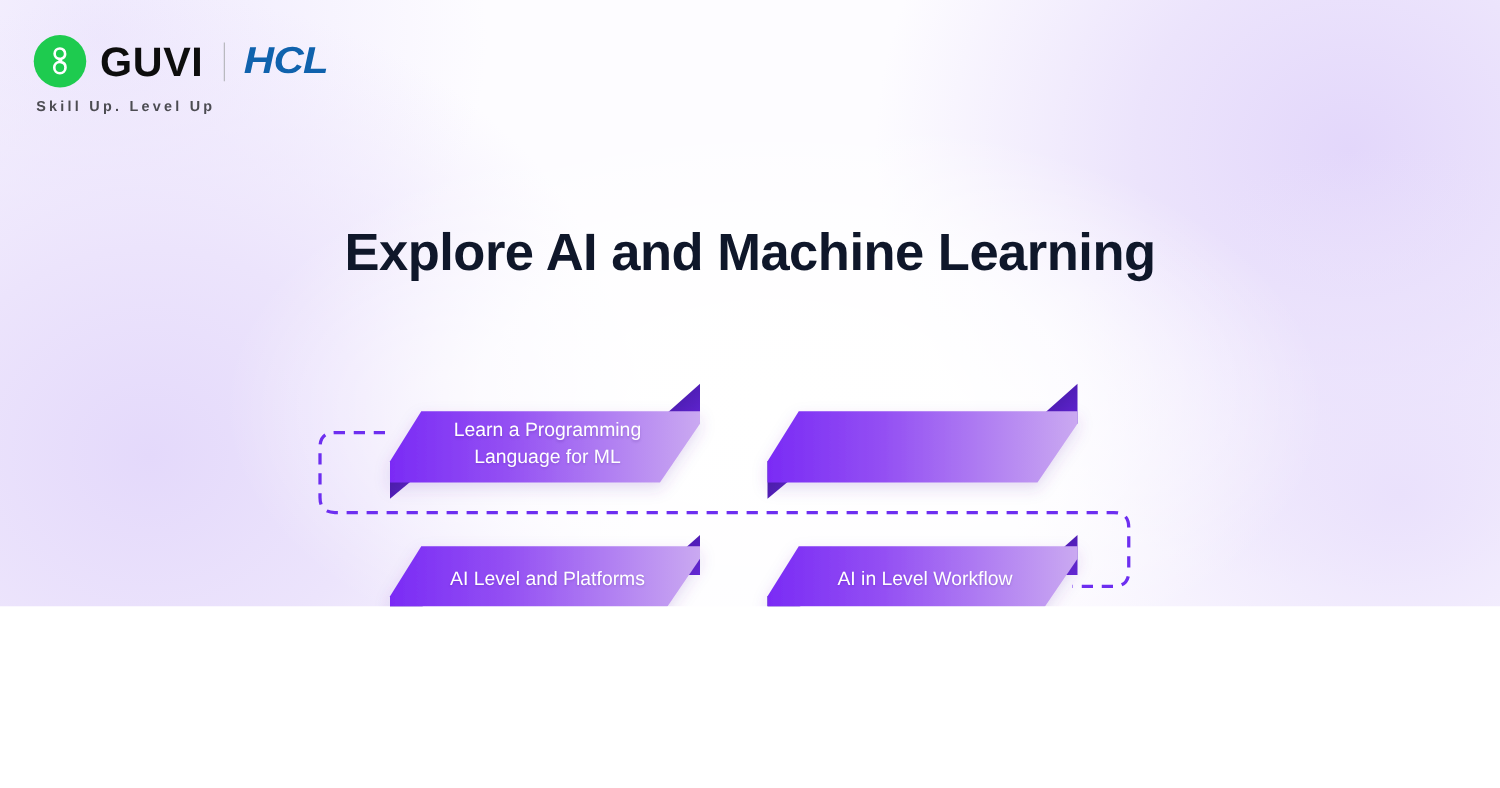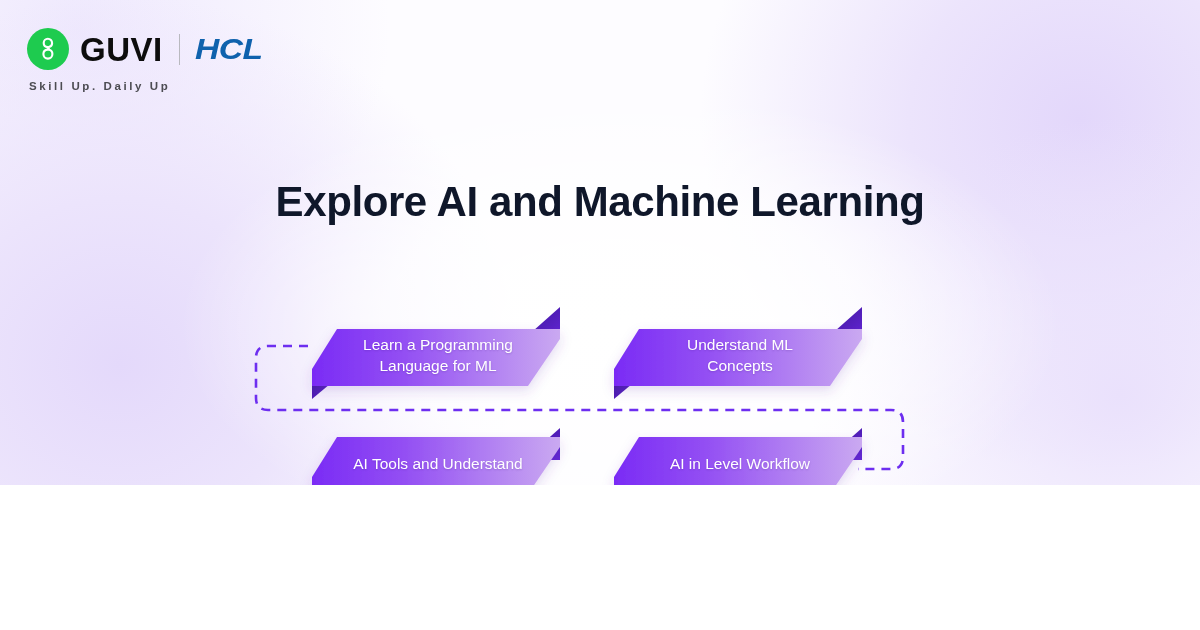--- a/index.html
+++ b/index.html
@@ -117,21 +117,21 @@
         </svg>
       </span>
 
       <span class="guvi-word">GUVI</span>
 
       <span class="brand-div"></span>
 
       <span class="hcl-word">HCL</span>
     </div>
 
-    <div class="tagline">Skill Up. Daily Up</div>
+    <div class="tagline">Skill Up. Level Up</div>
   </div>
 
   <h1 id="headline">Explore AI and Machine Learning</h1>
 
   <div id="flow">
 
     <svg id="flow-svg" width="1200" height="630" viewBox="0 0 1200 630" aria-hidden="true">
       <defs>
         <linearGradient id="ribbonGrad" x1="0" y1="0" x2="1" y2="0">
           <stop offset="0%" stop-color="#7a2bf5"></stop>
@@ -175,21 +175,19 @@
       <g>
         <polygon points="614,463 650,463 614,493" fill="url(#foldGrad)"></polygon>
         <polygon points="862,414 862,446 826,446" fill="url(#foldGrad)"></polygon>
         <polygon filter="url(#ribbonShadow)" points="639,423 862,423 862,433 830,480 614,480 614,463" fill="url(#ribbonGrad)"></polygon>
       </g>
     </svg>
 
     <div class="banner-label" style="left:332px; top:321px; width:212px;">Learn a Programming
 Language for ML</div>
 
-    <div class="banner-label" style="left:634px; top:321px; width:212px;">Understand ML
-Concepts</div>
 
-    <div class="banner-label" style="left:332px; top:440px; width:212px;">AI Tools and Understand</div>
+    <div class="banner-label" style="left:332px; top:440px; width:212px;">AI Level and Platforms</div>
 
     <div class="banner-label" style="left:634px; top:440px; width:212px;">AI in Level Workflow</div>
 
   </div>
 </div>
 
 </body></html>

